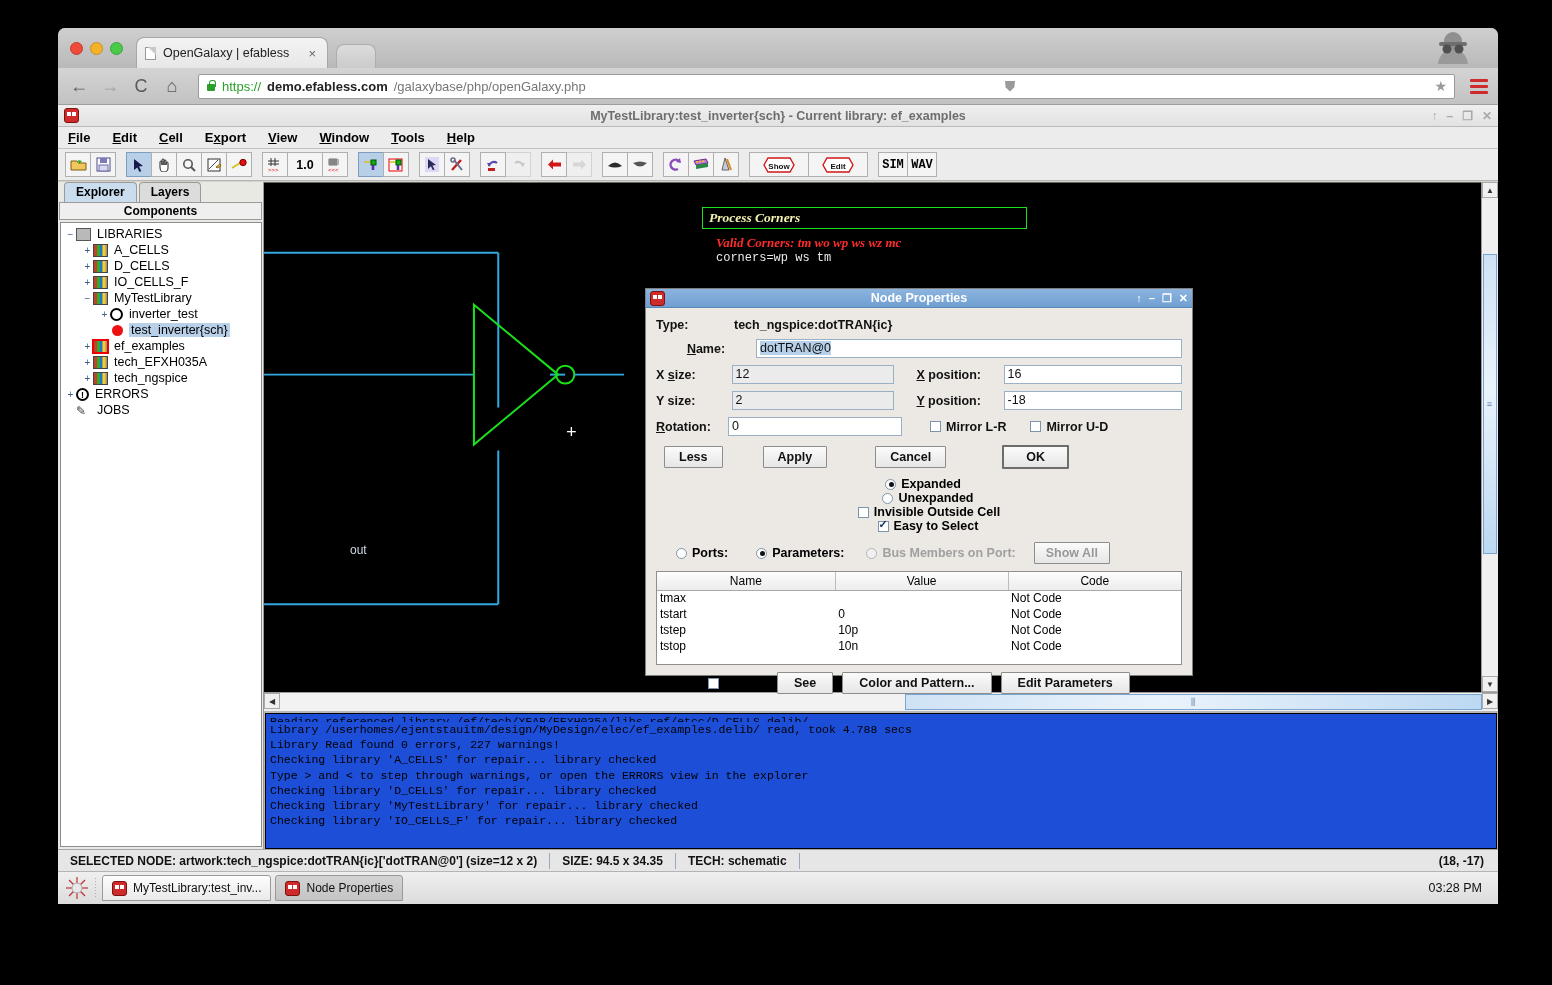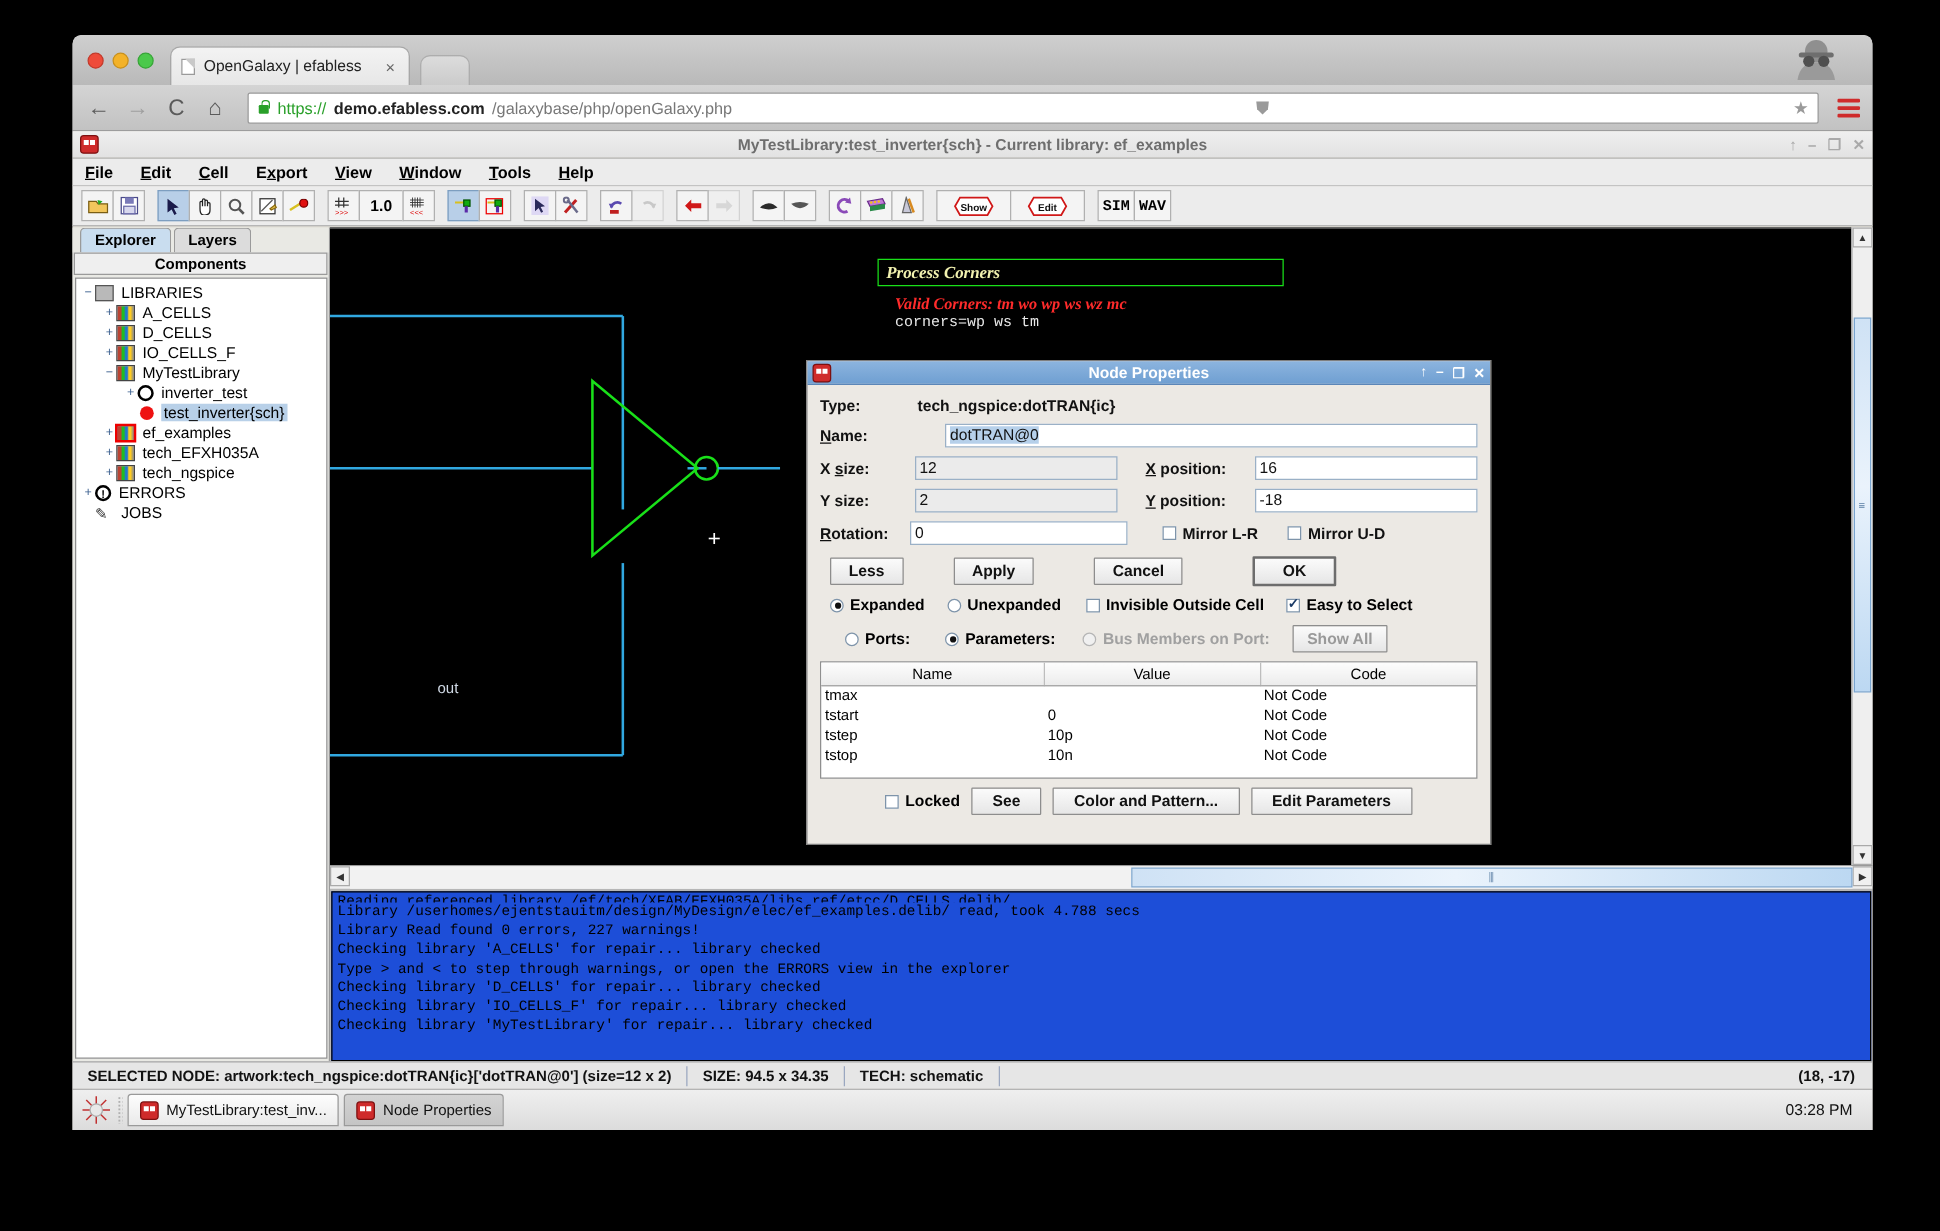--- a/index.html
+++ b/index.html
@@ -662,22 +662,22 @@
           <div class="sbarrow" style="width:16px;flex:0 0 16px;">▶</div>
         </div>
 
         <div class="msgpane" id="msgpane">
             <div class="msgline clip">Reading referenced library /ef/tech/XFAB/EFXH035A/libs.ref/etcc/D_CELLS.delib/</div>
             <div class="msgline">Library /userhomes/ejentstauitm/design/MyDesign/elec/ef_examples.delib/ read, took 4.788 secs</div>
             <div class="msgline">Library Read found 0 errors, 227 warnings!</div>
             <div class="msgline">Checking library 'A_CELLS' for repair... library checked</div>
             <div class="msgline">Type &gt; and &lt; to step through warnings, or open the ERRORS view in the explorer</div>
             <div class="msgline">Checking library 'D_CELLS' for repair... library checked</div>
+            <div class="msgline">Checking library 'MyTestLibrary' for repair... library checked</div>
             <div class="msgline">Checking library 'IO_CELLS_F' for repair... library checked</div>
-            <div class="msgline">Checking library 'MyTestLibrary' for repair... library checked</div>
           </div>
       </div>
     </div>
 
     <div class="statusbar">
       <div class="scell">SELECTED NODE: artwork:tech_ngspice:dotTRAN{ic}['dotTRAN@0'] (size=12 x 2)</div>
       <div class="scell">SIZE: 94.5 x 34.35</div>
       <div class="scell">TECH: schematic</div>
       <div class="scell last">(18, -17)</div>
     </div>
@@ -716,21 +716,21 @@
         </span>
       </div>
       <div class="dlg-body">
 
         <div class="row">
           <span class="lab" style="width:78px;">Type:</span>
           <span class="lab">tech_ngspice:dotTRAN{ic}</span>
         </div>
 
         <div class="row">
-          <span class="lab" style="width:100px;"><u>N</u>ame:</span>
+          <span class="lab" style="width:100px;text-align:center;"><u>N</u>ame:</span>
           <span class="inp" style="flex:1 1 auto;"><span class="selhl">dotTRAN@0</span></span>
         </div>
 
         <div class="row">
           <span class="lab" style="width:78px;">X <u>s</u>ize:</span>
           <span class="inp ro" style="width:168px;">12</span>
           <span class="lab" style="width:112px;padding-left:22px;"><u>X</u> position:</span>
           <span class="inp" style="width:184px;">16</span>
         </div>
 
@@ -754,21 +754,21 @@
           </span>
         </div>
 
         <div class="btnrow">
           <div class="btn" style="margin-left:8px;">Less</div>
           <div class="btn" style="margin-left:40px;">Apply</div>
           <div class="btn" style="margin-left:48px;">Cancel</div>
           <div class="btn def" style="margin-left:56px;padding:3px 22px;">OK</div>
         </div>
 
-        <div class="optrow" style="margin-bottom:9px;">
+        <div class="optrow" style="margin-bottom:9px;flex-direction:column;">
           <span class="o" style="margin-left:8px;">
             <span class="radio on"></span>
             <span>Expanded</span>
           </span>
           <span class="o" style="margin-left:18px;">
             <span class="radio"></span>
             <span>Unexpanded</span>
           </span>
           <span class="o" style="margin-left:20px;">
             <span class="cbox"></span>

